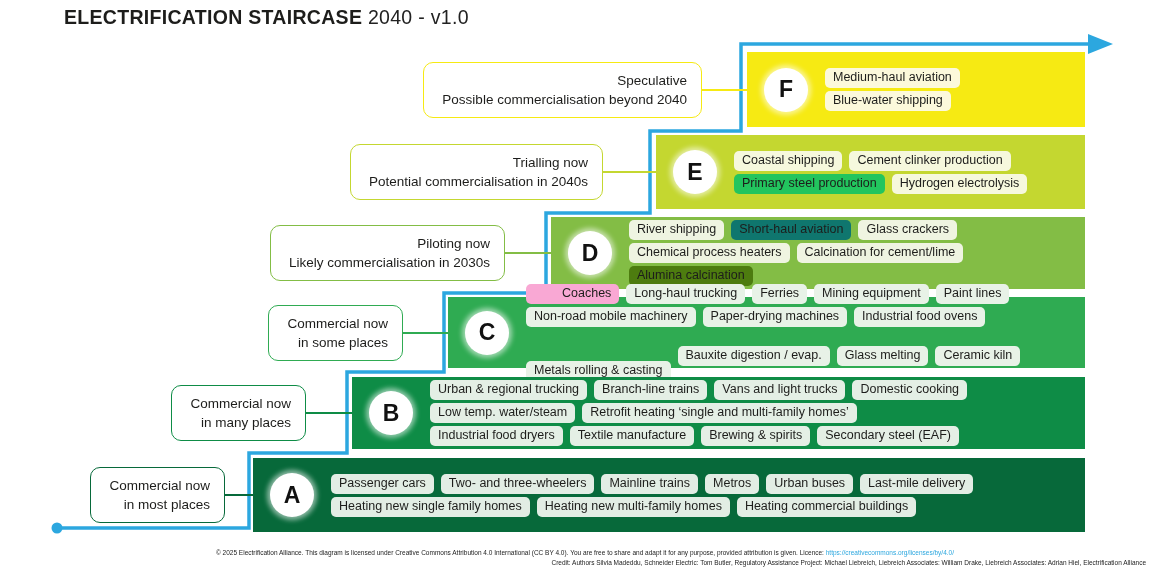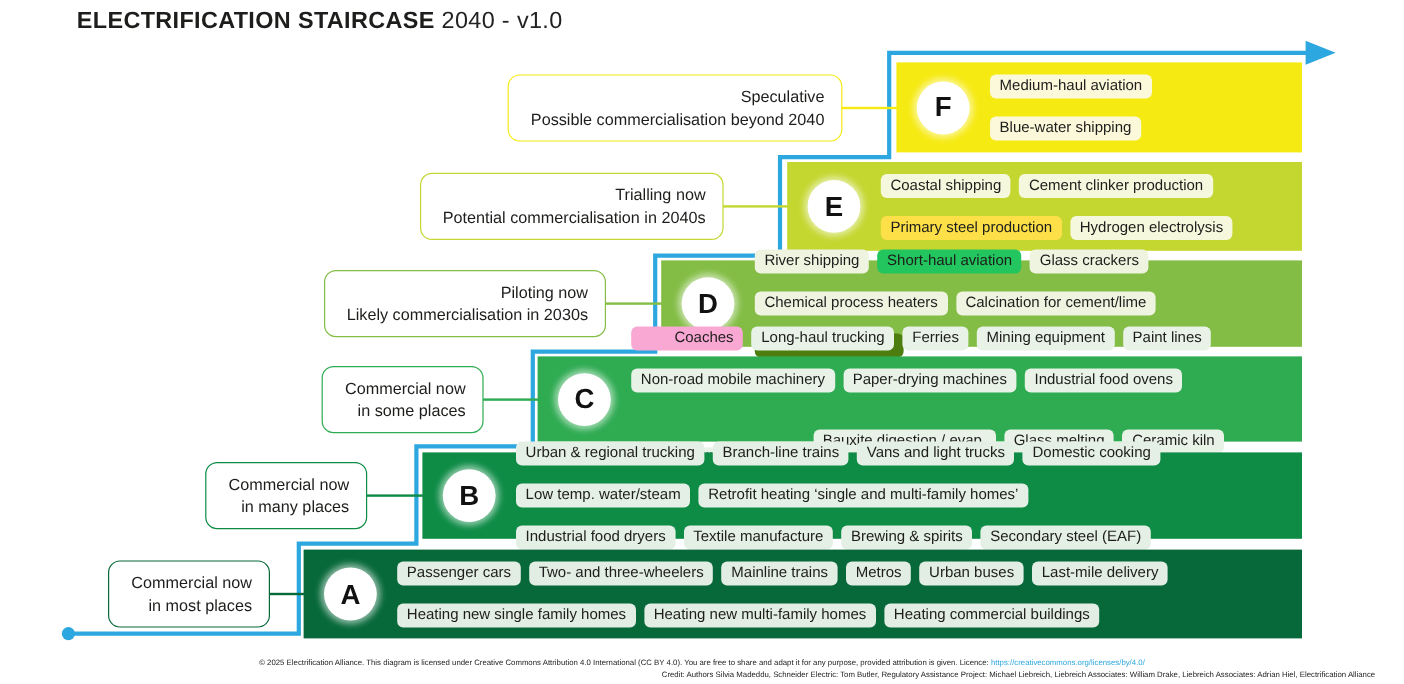--- a/index.html
+++ b/index.html
@@ -14,21 +14,21 @@
   .band{position:absolute;z-index:2;}
   .stage-circle{
     position:absolute;left:17px;top:50%;transform:translateY(-50%);
     width:44px;height:44px;border-radius:50%;background:#ffffff;
     box-shadow:0 0 5px 3px rgba(255,255,255,.55);
     display:flex;align-items:center;justify-content:center;
     font-weight:800;font-size:23px;color:#111;
   }
   .chips{
     position:absolute;left:78px;top:0;bottom:0;right:6px;
-    display:flex;flex-direction:column;justify-content:center;gap:15px;
+    display:flex;flex-direction:column;justify-content:center;gap:3px;
   }
   .chip-row{display:flex;gap:7px;align-items:center;}
   .chip{
     padding:1px 8px 2px 8px;border-radius:5px;font-size:12.5px;line-height:17px;
     color:#1d1d1b;white-space:nowrap;
   }
   .stage-label{
     position:absolute;z-index:3;background:#ffffff;border-radius:10px;
     padding:8px 14px 8px 18px;text-align:right;white-space:nowrap;
     font-size:13.5px;line-height:19px;color:#1d1d1b;font-weight:500;
@@ -74,36 +74,36 @@
         <div>Possible commercialisation beyond 2040</div>
       </div>
       <div class="band" style="left: 656px; top: 135px; width: 429px; height: 74px; background: rgb(196, 215, 48);">
         <div class="stage-circle">E</div>
         <div class="chips">
           <div class="chip-row">
             <span class="chip" style="background: rgb(246, 248, 221);">Coastal shipping</span>
             <span class="chip" style="background: rgb(246, 248, 221);">Cement clinker production</span>
           </div>
           <div class="chip-row">
-            <span class="chip" style="background: #fde047;">Primary steel production</span>
+            <span class="chip" style="background: #22c55e;">Primary steel production</span>
             <span class="chip" style="background: rgb(246, 248, 221);">Hydrogen electrolysis</span>
           </div>
         </div>
       </div>
       <div class="connector" style="left: 599px; top: 171px; width: 65px; background: rgb(196, 215, 48);"></div>
       <div class="stage-label" style="right: 567px; top: 172px; border: 1.5px solid rgb(196, 215, 48);">
         <div>Trialling now</div>
         <div>Potential commercialisation in 2040s</div>
       </div>
       <div class="band" style="left: 551px; top: 217px; width: 534px; height: 72px; background: rgb(131, 189, 69);">
         <div class="stage-circle">D</div>
         <div class="chips">
           <div class="chip-row">
             <span class="chip" style="background: rgb(239, 244, 225);">River shipping</span>
-            <span class="chip" style="background: #22c55e;">Short-haul aviation</span>
+            <span class="chip" style="background: #0f766e;">Short-haul aviation</span>
             <span class="chip" style="background: rgb(239, 244, 225);">Glass crackers</span>
           </div>
           <div class="chip-row">
             <span class="chip" style="background: rgb(239, 244, 225);">Chemical process heaters</span>
             <span class="chip" style="background: rgb(239, 244, 225);">Calcination for cement/lime</span>
           </div>
           <div class="chip-row">
             <span class="chip" style="background: #4d7c0f;">Alumina calcination</span>
           </div>
         </div>

